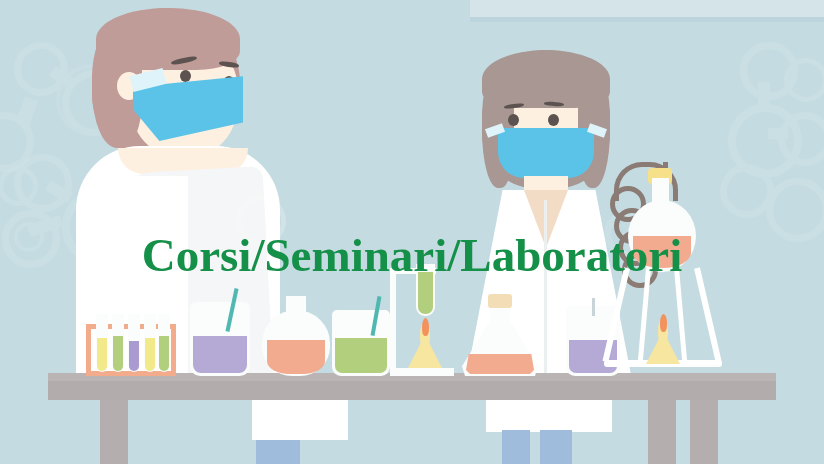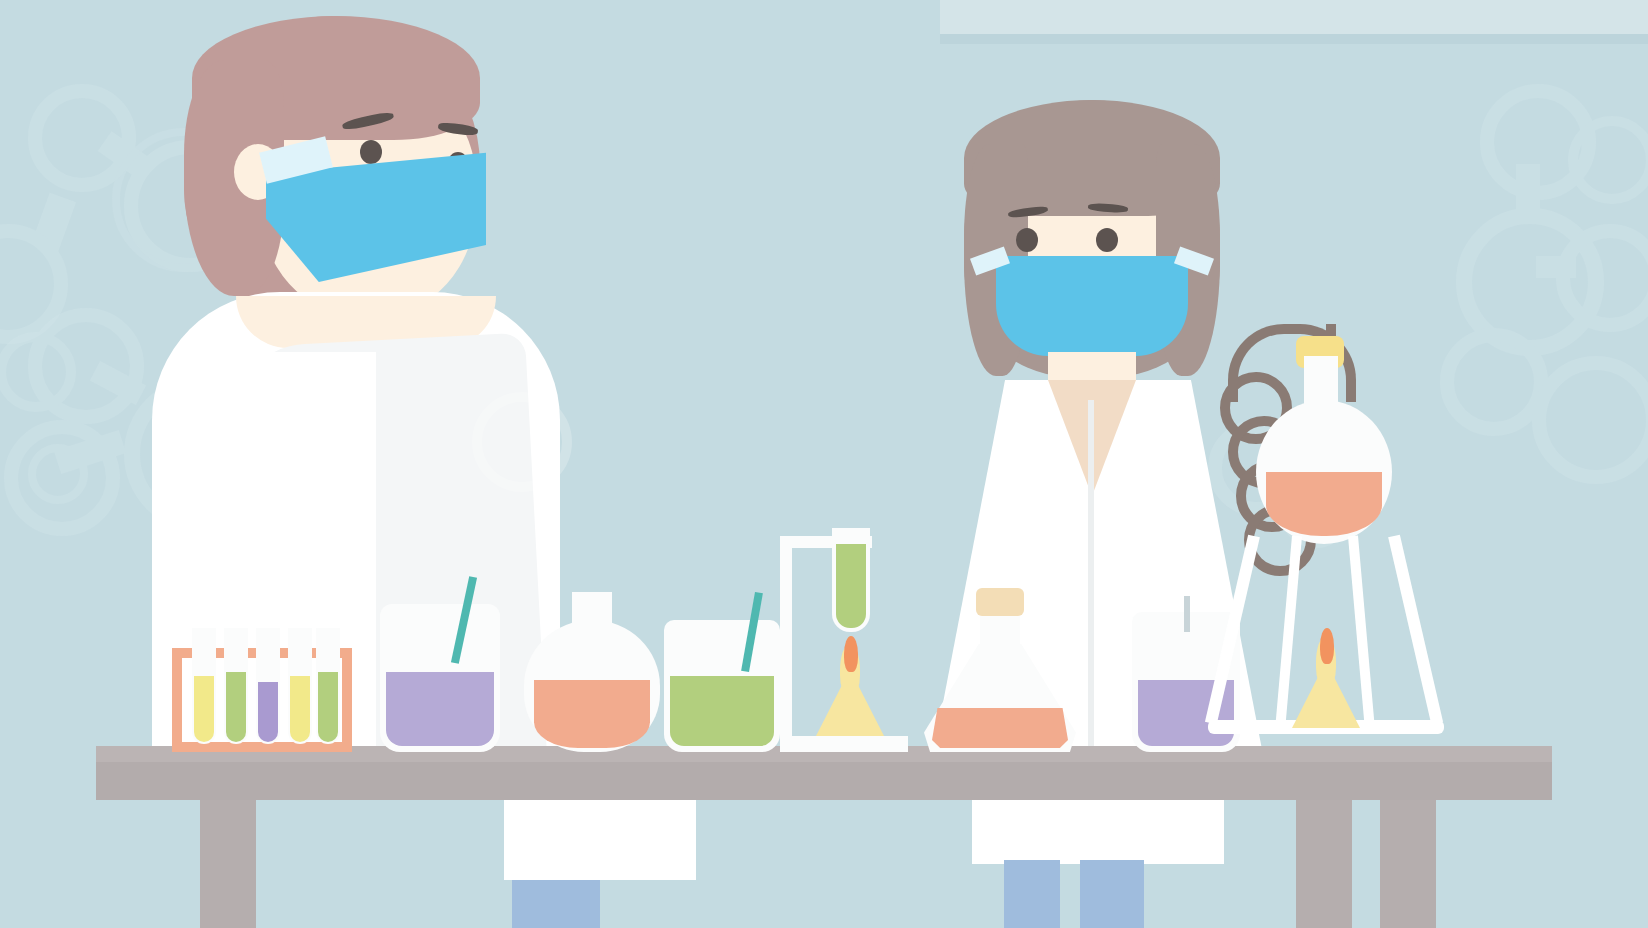--- a/index.html
+++ b/index.html
@@ -265,14 +265,15 @@
     <div class="abs" style="left:4px;top:210px;width:118px;height:7px;background:#ffffff;border-radius:3px;"></div>
 
     <div class="abs" style="left:46px;top:186px;width:34px;height:28px;background:#f7e6a0;
          clip-path:polygon(42% 0%, 58% 0%, 100% 100%, 0% 100%);"></div>
     <div class="abs" style="left:58px;top:168px;width:10px;height:26px;background:#f7e6a0;border-radius:50% 50% 40% 40%;"></div>
     <div class="abs" style="left:60px;top:164px;width:7px;height:18px;background:#f2935f;border-radius:50% 50% 40% 40%;"></div>
   </div>
 
   <div class="wm-swirl"></div>
 
+  <div class="title">Corsi/Seminari/Laboratori</div>
 
 </div>
 
 </body></html>

